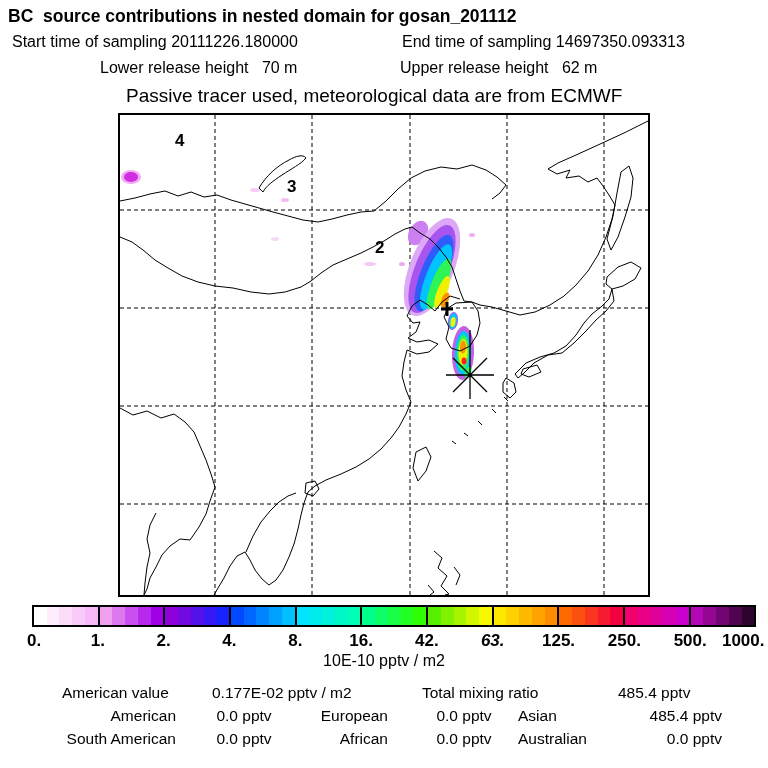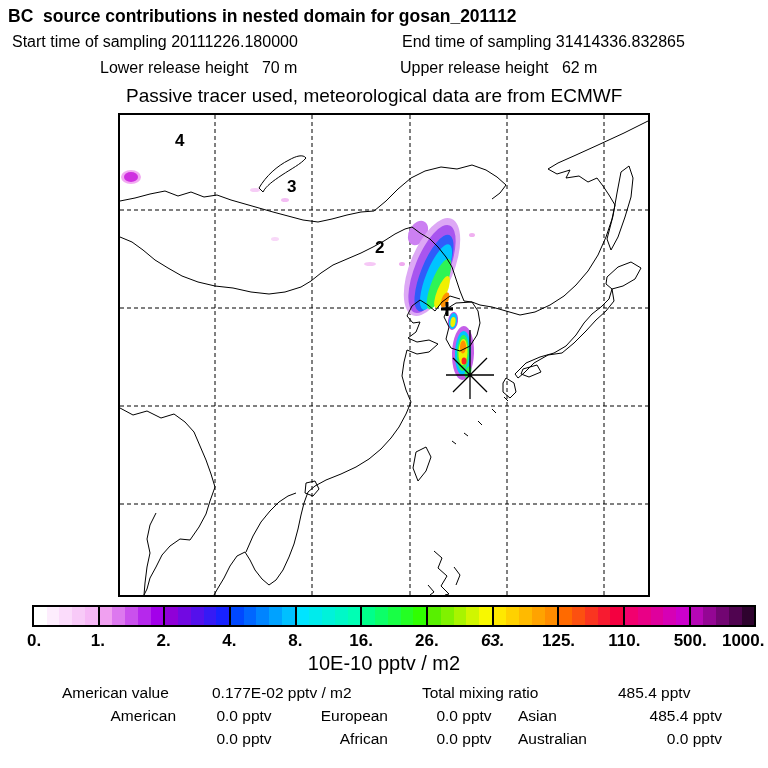--- a/index.html
+++ b/index.html
@@ -14,40 +14,40 @@
   .h4{left:126px;top:85px;font-size:19px;}
 
   #map-box{position:absolute;left:118px;top:113px;width:532px;height:484px;border:2px solid #000;box-sizing:border-box;background:#fff;}
   #map-svg{position:absolute;left:0;top:0;}
 
   #colorbar{position:absolute;left:32px;top:605px;width:724px;height:22px;border:2px solid #000;box-sizing:border-box;display:flex;}
   #colorbar .cell{flex:1 1 auto;height:100%;}
   #colorbar .boundary{border-left:2px solid #000;}
   #colorbar-ticks{position:absolute;left:32px;top:631px;width:724px;height:20px;}
   #colorbar-ticks span{position:absolute;top:0;font-size:17px;font-weight:bold;transform:translateX(-50%);white-space:pre;}
-  .cb-unit{left:0;top:652px;width:768px;text-align:center;font-size:20px;}
+  .cb-unit{left:0;top:652px;width:768px;text-align:center;font-size:16px;}
 
   .stat-line1{top:684px;font-size:15.5px;}
   .max-label{left:62px;} .max-value{left:212px;} .total-label{left:422px;} .total-value{left:618px;}
   .srow{position:absolute;left:0;width:700px;height:20px;font-size:15.5px;}
   #stats-row-2{top:707px;} #stats-row-3{top:730px;}
   .stat-cell{position:absolute;top:0;white-space:pre;}
   .c0{left:40px;width:136px;text-align:right;}
   .c1{left:196px;width:96px;text-align:center;}
   .c2{left:296px;width:92px;text-align:right;}
   .c3{left:418px;width:92px;text-align:center;}
   .c4{left:518px;width:108px;}
   .c5{left:630px;width:92px;text-align:right;}
 </style>
 </head>
 <body>
 
 <div class="abs title">BC  source contributions in nested domain for gosan_201112</div>
 <div class="abs h2a">Start time of sampling 20111226.180000</div>
-<div class="abs h2b">End time of sampling 31414336.832865</div>
+<div class="abs h2b">End time of sampling 14697350.093313</div>
 <div class="abs h3a">Lower release height   70 m</div>
 <div class="abs h3b">Upper release height   62 m</div>
 <div class="abs h4">Passive tracer used, meteorological data are from ECMWF</div>
 
 <div id="map-box">
   <svg id="map-svg" width="528" height="480" viewBox="0 0 528 480">
 
     <g stroke="#000" stroke-width="1" stroke-dasharray="4 3">
       <line x1="95" y1="0" x2="95" y2="480"></line>
       <line x1="192" y1="0" x2="192" y2="480"></line>
@@ -184,40 +184,41 @@
     <div class="cell" style="background: rgb(80, 4, 80);"></div>
     <div class="cell" style="background: rgb(46, 3, 46);"></div>
   </div>
 <div id="colorbar-ticks">
     <span style="left: 0%; transform: translateX(-35%);">0.</span>
     <span style="left: 9.09091%;">1.</span>
     <span style="left: 18.1818%;">2.</span>
     <span style="left: 27.2727%;">4.</span>
     <span style="left: 36.3636%;">8.</span>
     <span style="left: 45.4545%;">16.</span>
-    <span style="left: 54.5455%;">26.</span>
+    <span style="left: 54.5455%;">42.</span>
     <span style="left: 63.6364%; font-style: italic;">63.</span>
     <span style="left: 72.7273%;">125.</span>
-    <span style="left: 81.8182%;">110.</span>
+    <span style="left: 81.8182%;">250.</span>
     <span style="left: 90.9091%;">500.</span>
     <span style="left: 100%; transform: translateX(-80%);">1000.</span>
   </div>
 <div class="abs cb-unit">10E-10 pptv / m2</div>
 
 <div class="abs stat-line1 max-label">American value</div>
 <div class="abs stat-line1 max-value">0.177E-02 pptv / m2</div>
 <div class="abs stat-line1 total-label">Total mixing ratio</div>
 <div class="abs stat-line1 total-value">485.4 pptv</div>
 <div id="stats-row-2" class="srow">
     <span class="stat-cell c0">American</span>
     <span class="stat-cell c1">0.0 pptv</span>
     <span class="stat-cell c2">European</span>
     <span class="stat-cell c3">0.0 pptv</span>
     <span class="stat-cell c4">Asian</span>
     <span class="stat-cell c5">485.4 pptv</span>
   </div>
 <div id="stats-row-3" class="srow">
+    <span class="stat-cell c0">South American</span>
     <span class="stat-cell c1">0.0 pptv</span>
     <span class="stat-cell c2">African</span>
     <span class="stat-cell c3">0.0 pptv</span>
     <span class="stat-cell c4">Australian</span>
     <span class="stat-cell c5">0.0 pptv</span>
   </div>
 
 </body></html>

